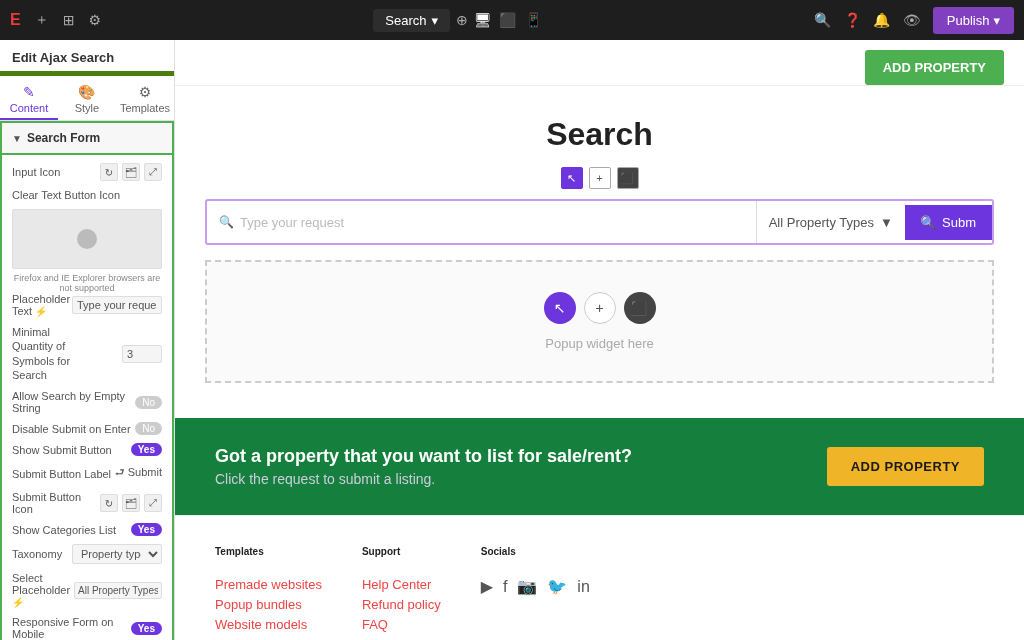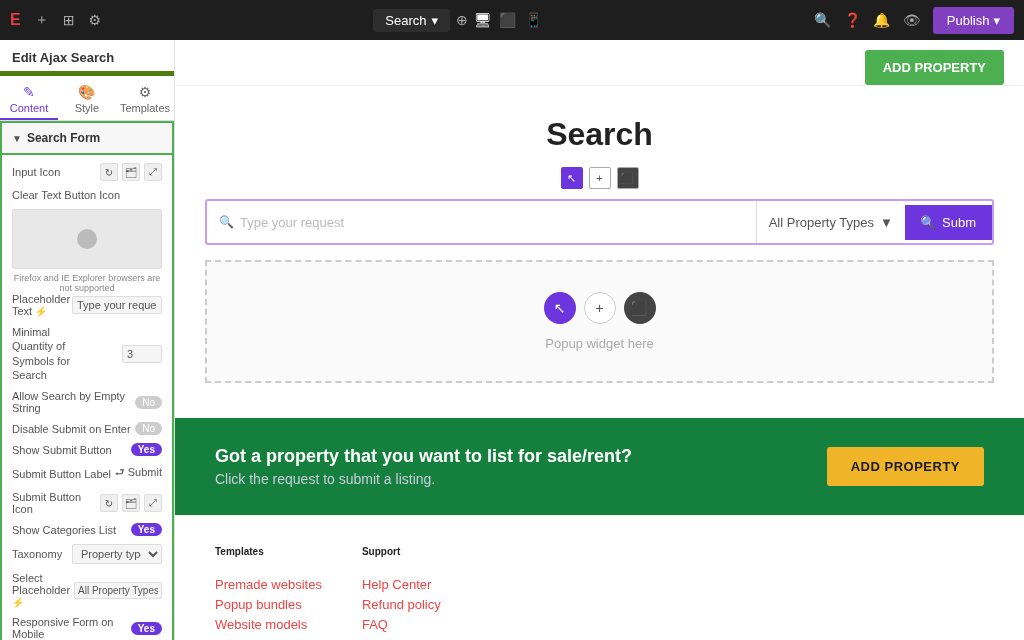--- a/index.html
+++ b/index.html
@@ -601,18 +601,28 @@
           </div>
 
           <div class="footer-col">
             <h4>Support</h4>
             <a href="#">Help Center</a>
             <a href="#">Refund policy</a>
             <a href="#">FAQ</a>
           </div>
 
 
+          <div class="footer-col">
+            <h4>Socials</h4>
+            <div class="footer-socials">
+              <span style="cursor:pointer;">▶</span>
+              <span style="cursor:pointer;">f</span>
+              <span style="cursor:pointer;">📷</span>
+              <span style="cursor:pointer;">🐦</span>
+              <span style="cursor:pointer;">in</span>
+            </div>
+          </div>
         </div>
 
       </div>
     </div>
   </div>
 </div>
 
 </body></html>

